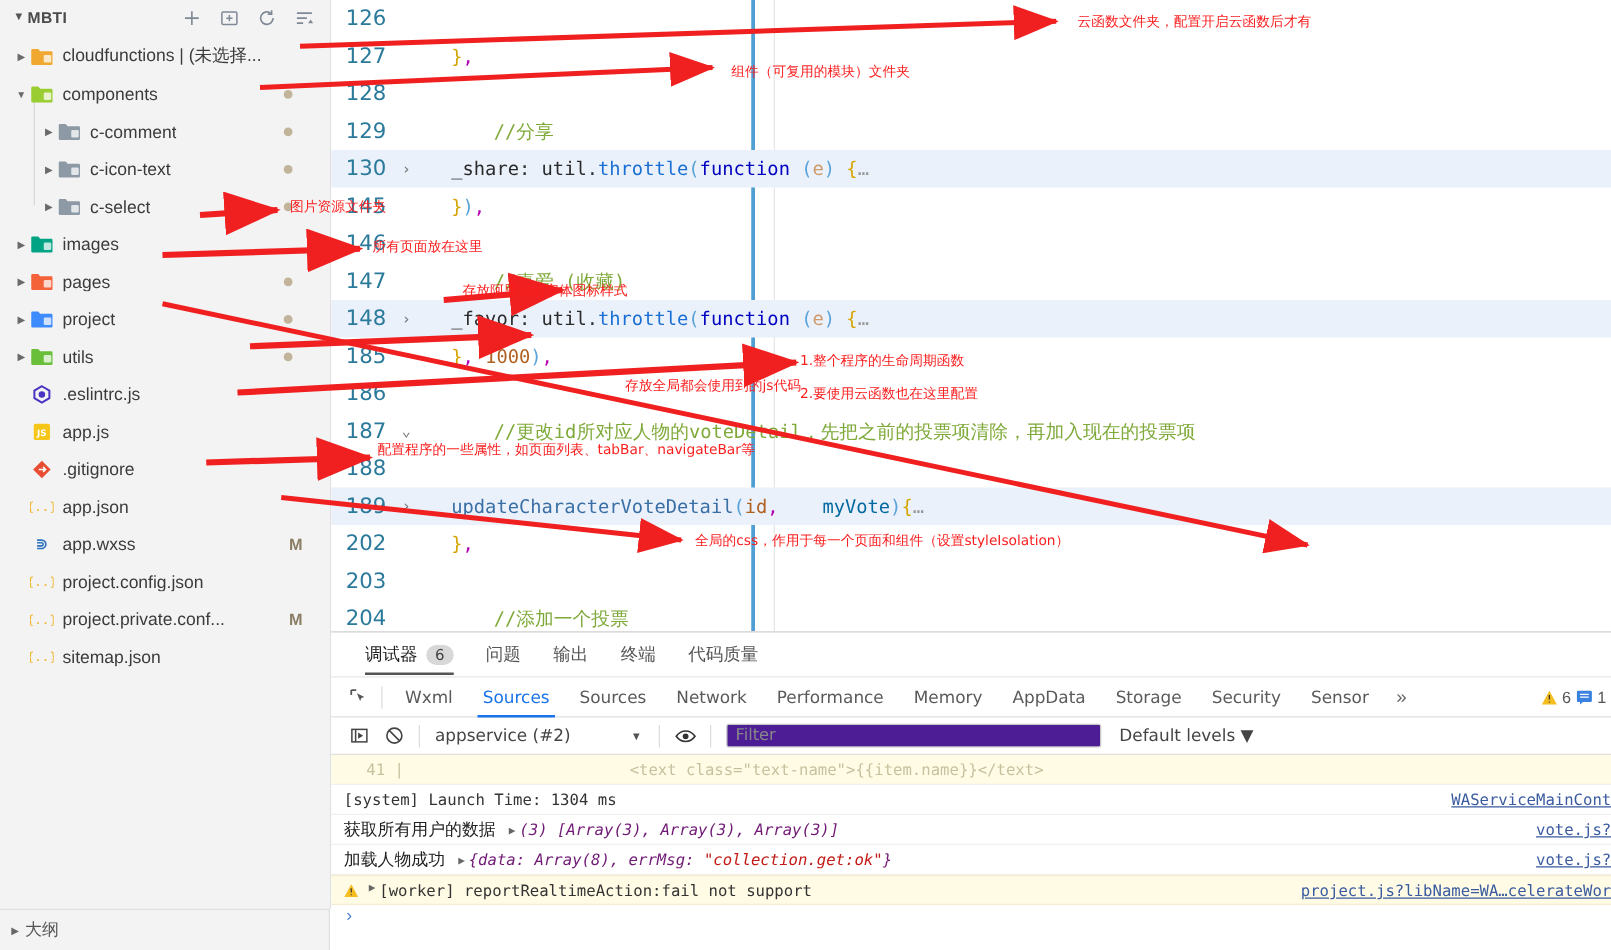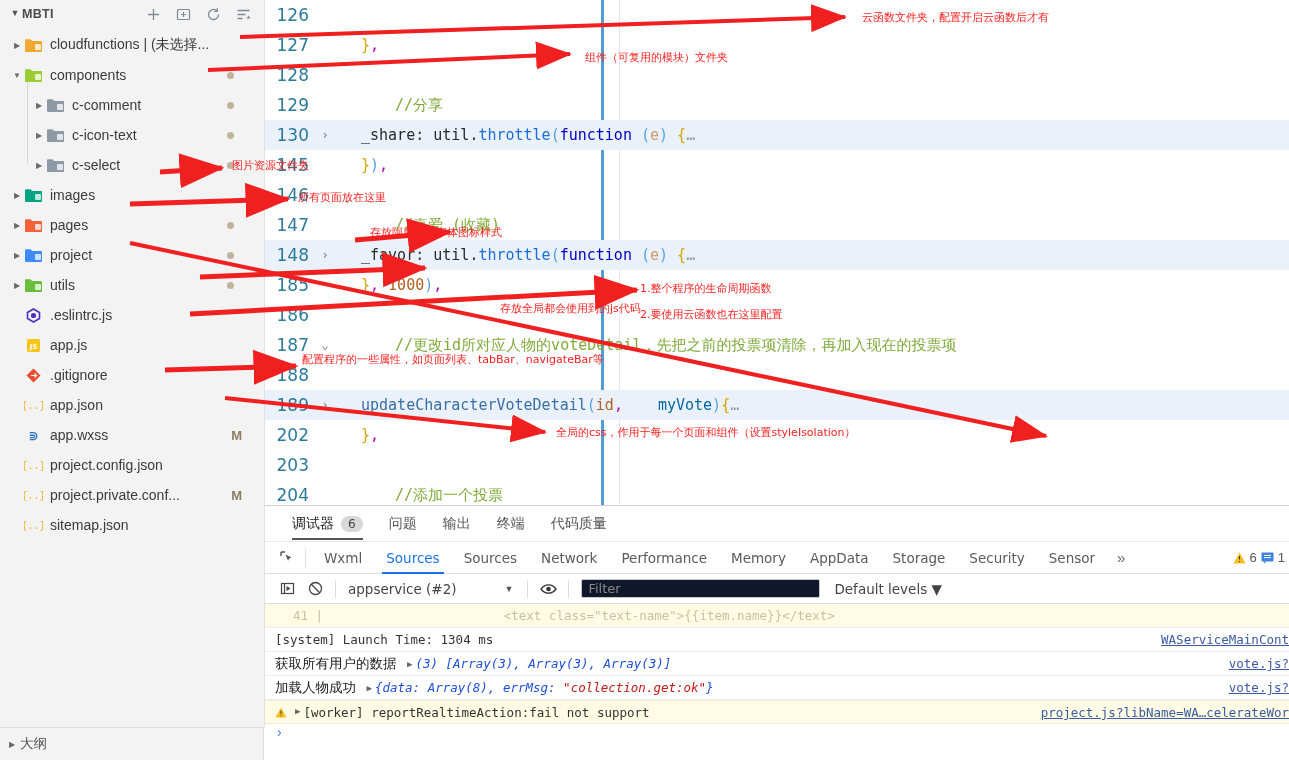--- a/index.html
+++ b/index.html
@@ -167,21 +167,21 @@
     height:30px;display:flex;align-items:center;border-bottom:1px solid #e0e0e0;
     box-sizing:border-box;padding-left:8px;gap:0;position:relative;
   }
   .cs-ico{width:28px;display:flex;align-items:center;justify-content:center;cursor:pointer;}
   .cs-ctx{
     font-size:13.5px;color:#444;padding-left:6px;padding-right:4px;cursor:pointer;
     font-family:"DejaVu Sans","Liberation Sans",sans-serif;
   }
   .cs-caret{font-size:9px;color:#555;padding:0 8px 0 44px;cursor:pointer;}
   .cs-filter{
-    width:239px;height:19px;border:1px solid #c8c8c8;border-radius:2px;background:#0f172a;
+    width:300px;height:19px;border:1px solid #c8c8c8;border-radius:2px;background:#4c1d95;
     margin-left:6px;padding:0 6px;box-sizing:border-box;font-size:13px;color:#888;
     display:flex;align-items:center;
     font-family:"DejaVu Sans","Liberation Sans",sans-serif;
   }
   .cs-levels{
     margin-left:14px;font-size:13.5px;color:#444;cursor:pointer;
     font-family:"DejaVu Sans","Liberation Sans",sans-serif;
   }
 
   .log{
@@ -191,21 +191,21 @@
     position:relative;min-height:24px;display:flex;align-items:center;
     border-bottom:1px solid #f0f0f0;padding-left:10px;box-sizing:border-box;
   }
   .log-row.warnbg{background:#fffbe5;border-top:1px solid #f3ecd0;border-bottom:1px solid #f3ecd0;}
   .log-src{
     position:absolute;right:0;top:4px;color:#3a5ba0;text-decoration:underline;
     font-size:12.5px;white-space:nowrap;cursor:pointer;
     font-family:"DejaVu Sans Mono","Liberation Mono",monospace;
   }
   .log-txt{white-space:nowrap;overflow:hidden;}
-  .i-gray{color:#1d4ed8;font-style:italic;}
+  .i-gray{color:#701a75;font-style:italic;}
   .i-red{color:#c41a16;font-style:italic;}
   .tri{display:inline-block;color:#666;font-size:9px;margin:0 3px;transform:translateY(-1px);}
   .cn{font-family:"DejaVu Sans","Liberation Sans",sans-serif;font-size:13.5px;color:#222;}
   .prompt{color:#4a7fd4;font-size:14px;padding-left:12px;}
 </style>
 </head>
 <body>
 
 <div class="app">
 

